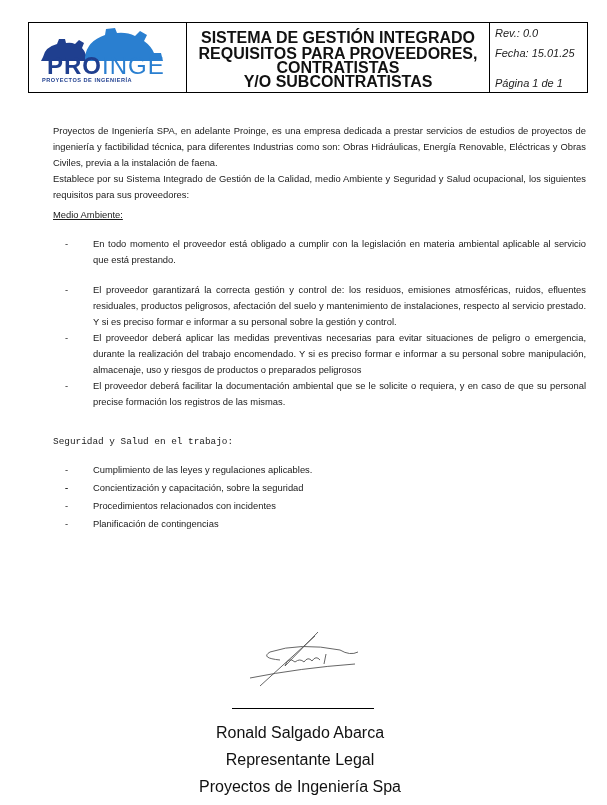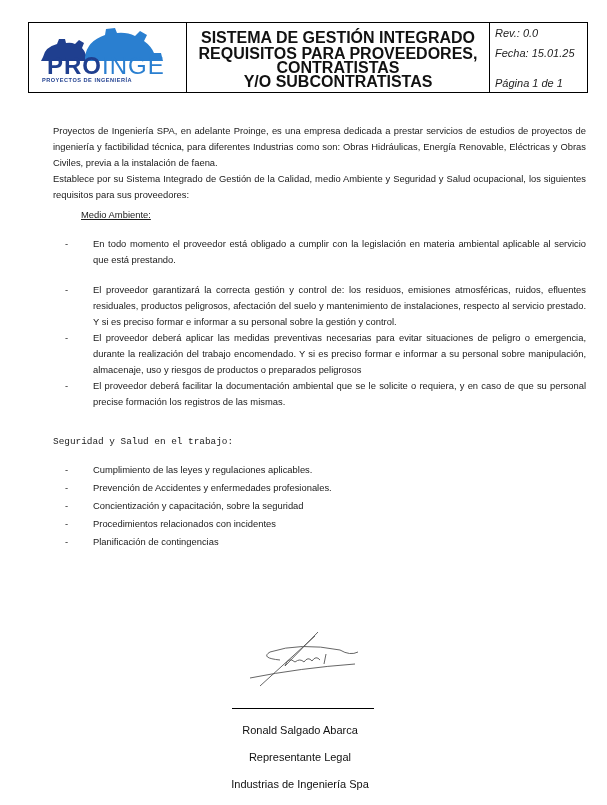--- a/index.html
+++ b/index.html
@@ -18,28 +18,28 @@
 
   .logo { position: absolute; left: 6px; top: 4px; width: 145px; height: 60px; }
   .logo .word { position: absolute; left: 12px; top: 25px; font-size: 24px; letter-spacing: 1px; }
   .logo .pro { color: #1f3f8f; font-weight: 900; }
   .logo .inge { color: #2a7fd0; font-weight: normal; }
   .logo .tag { position: absolute; left: 7px; top: 50px; font-size: 5.6px; font-weight: bold;
                color: #1f3f8f; letter-spacing: 0.5px; white-space: nowrap; }
 
   .body-text { position: absolute; left: 53px; width: 533px; font-size: 9.4px; line-height: 16px; }
   .para { text-align: justify; }
-  .u { text-decoration: underline; margin-left: 28px; }
+  .u { text-decoration: underline; }
   .list { position: absolute; left: 53px; width: 533px; font-size: 9.4px; line-height: 16px; }
   .li { position: relative; padding-left: 40px; text-align: justify; }
   .li .dash { position: absolute; left: 12px; top: 0; }
 
   .sig { position: absolute; left: 240px; top: 628px; width: 125px; height: 60px; }
   .sig-line { position: absolute; left: 232px; top: 708px; width: 142px; height: 0; border-top: 1px solid #000; }
-  .sig-text { position: absolute; left: 180px; width: 240px; text-align: center; font-size: 11px; color: #111; }
+  .sig-text { position: absolute; left: 180px; width: 240px; text-align: center; font-size: 16px; color: #111; }
 </style>
 </head>
 <body>
 
 <div class="hdr">
   <div class="logo-cell">
     <div class="logo">
       <svg width="145" height="34" viewBox="0 0 145 34" style="position:absolute;left:0;top:0;">
 
         <g fill="#1f3f8f">
@@ -81,32 +81,32 @@
   <div class="li"><span class="dash">-</span><span>En todo momento el proveedor está obligado a cumplir con la legislación en materia ambiental aplicable al servicio que está prestando.</span></div>
   <div class="li" style="margin-top:14px;"><span class="dash">-</span><span>El proveedor garantizará la correcta gestión y control de: los residuos, emisiones atmosféricas, ruidos, efluentes residuales, productos peligrosos, afectación del suelo y mantenimiento de instalaciones, respecto al servicio prestado. Y si es preciso formar e informar a su personal sobre la gestión y control.</span></div>
   <div class="li"><span class="dash">-</span><span>El proveedor deberá aplicar las medidas preventivas necesarias para evitar situaciones de peligro o emergencia, durante la realización del trabajo encomendado. Y si es preciso formar e informar a su personal sobre manipulación, almacenaje, uso y riesgos de productos o preparados peligrosos</span></div>
   <div class="li"><span class="dash">-</span><span>El proveedor deberá facilitar la documentación ambiental que se le solicite o requiera, y en caso de que su personal precise formación los registros de las mismas.</span></div>
 </div>
 
 <div class="body-text" style="top:434px;font-family:Liberation Mono, monospace;">Seguridad y Salud en el trabajo:</div>
 
 <div class="list" style="top:462px;">
   <div class="li" style="margin-bottom:2px;"><span class="dash">-</span><span>Cumplimiento de las leyes y regulaciones aplicables.</span></div>
-  <div class="li" style="margin-bottom:2px;"><span class="dash">-</span><span>Prevención de Accidentes y enfermedades profesionales.</span></div>
+  <div class="li" style="margin-bottom:2px;"><span class="dash">-</span></div>
   <div class="li" style="margin-bottom:2px;"><span class="dash">-</span><span>Concientización y capacitación, sobre la seguridad</span></div>
   <div class="li" style="margin-bottom:2px;"><span class="dash">-</span><span>Procedimientos relacionados con incidentes</span></div>
   <div class="li"><span class="dash">-</span><span>Planificación de contingencias</span></div>
 </div>
 
 <svg class="sig" viewBox="0 0 125 60">
   <g fill="none" stroke="#555" stroke-width="0.9">
     <path d="M10 50 Q60 40 115 36"></path>
     <path d="M20 58 L75 8"></path>
     <path d="M78 4 L45 38"></path>
     <path d="M30 24 Q60 14 100 22 Q110 28 118 24"></path>
     <path d="M30 24 Q20 30 40 32"></path>
     <path d="M45 38 Q48 28 55 34 Q60 30 64 34 Q68 28 72 33 Q76 27 80 32 M86 26 L84 36"></path>
   </g>
 </svg>
 <div class="sig-line"></div>
 <div class="sig-text" style="top:724px;">Ronald Salgado Abarca</div>
 <div class="sig-text" style="top:751px;">Representante Legal</div>
-<div class="sig-text" style="top:778px;">Industrias de Ingeniería Spa</div>
+<div class="sig-text" style="top:778px;">Proyectos de Ingeniería Spa</div>
 
 </body></html>

